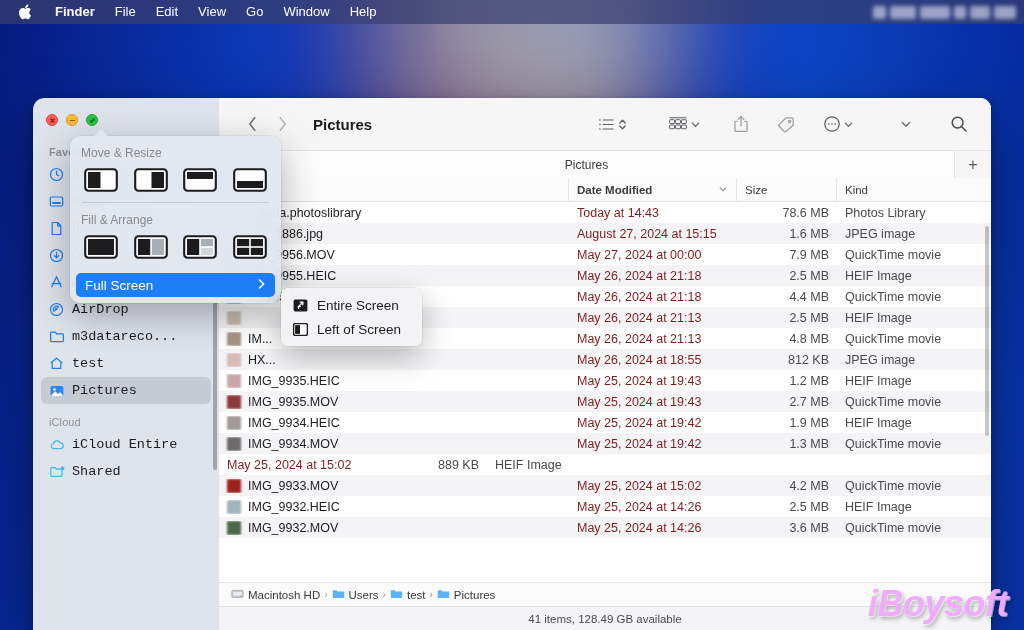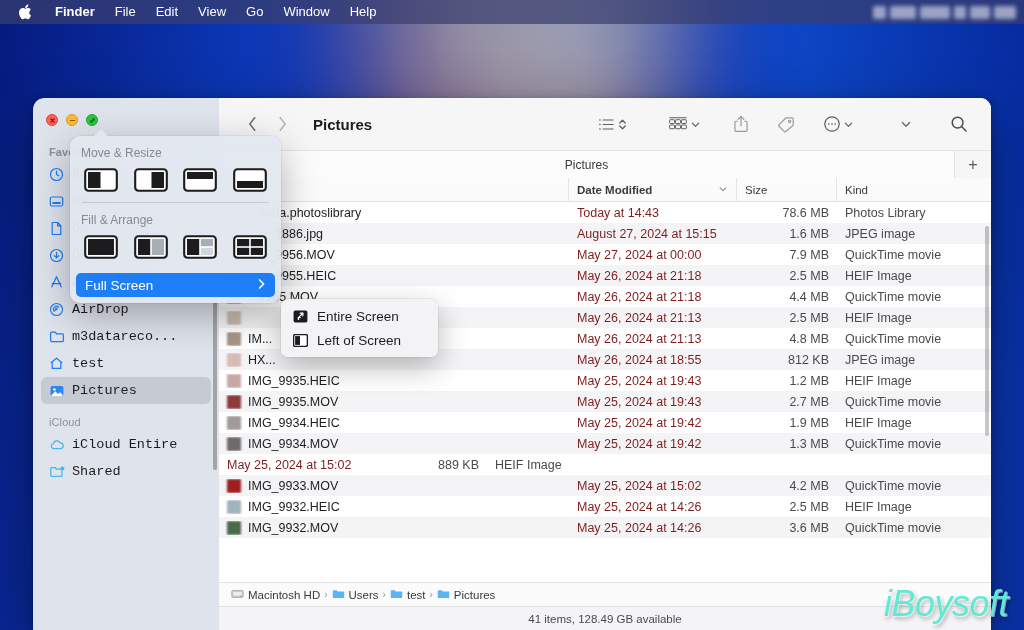--- a/index.html
+++ b/index.html
@@ -199,40 +199,40 @@
   .pop-div { height: 1px; background: rgba(0,0,0,0.12); margin: 0 12px 8px 12px; }
   .pop-row-fs {
     display: flex; align-items: center; justify-content: space-between;
     height: 24px; margin: 4px 6px 6px 6px; padding: 0 9px;
     background: #1d7ef5; color: #fff; border-radius: 5px; font-size: 13.5px;
   }
   .pop-row-fs .chev { font-size: 12px; opacity: 0.95; }
 
   
   #submenu {
-    position: absolute; left: 281px; top: 299px; width: 157px;
+    position: absolute; left: 281px; top: 288px; width: 141px;
     background: rgba(243,243,245,0.97);
     backdrop-filter: blur(26px);
     border-radius: 7px;
     box-shadow: 0 10px 30px rgba(0,0,0,0.28), 0 0 0 0.5px rgba(0,0,0,0.12);
     padding: 5px 0; z-index: 70;
   }
   .sm-item {
     display: flex; align-items: center; gap: 9px;
     height: 24px; padding: 0 12px; font-size: 13.5px; color: #1d1d1f;
   }
   .sm-ico { width: 15px; height: 13px; flex: 0 0 15px; display: flex; align-items: center; justify-content: center; }
   .sm-ico svg { display: block; }
 
   
   #watermark {
     position: absolute; right: 16px; bottom: 8px;
     font-family: "Liberation Sans", sans-serif;
-    font-size: 36px; font-weight: normal; font-style: italic;
-    color: #5eead4; letter-spacing: -0.5px;
+    font-size: 36px; font-weight: bold; font-style: italic;
+    color: #f0abfc; letter-spacing: -0.5px;
     text-shadow: 1px 1px 0 rgba(255,255,255,0.55), 2px 3px 4px rgba(0,0,0,0.30);
     z-index: 80; line-height: 1; text-align: center;
   }
 </style>
 </head>
 <body>
 
 <div id="desktop">
   <div class="wp-layer wp-base"></div>
   <div class="wp-layer wp-swirl1"></div>

